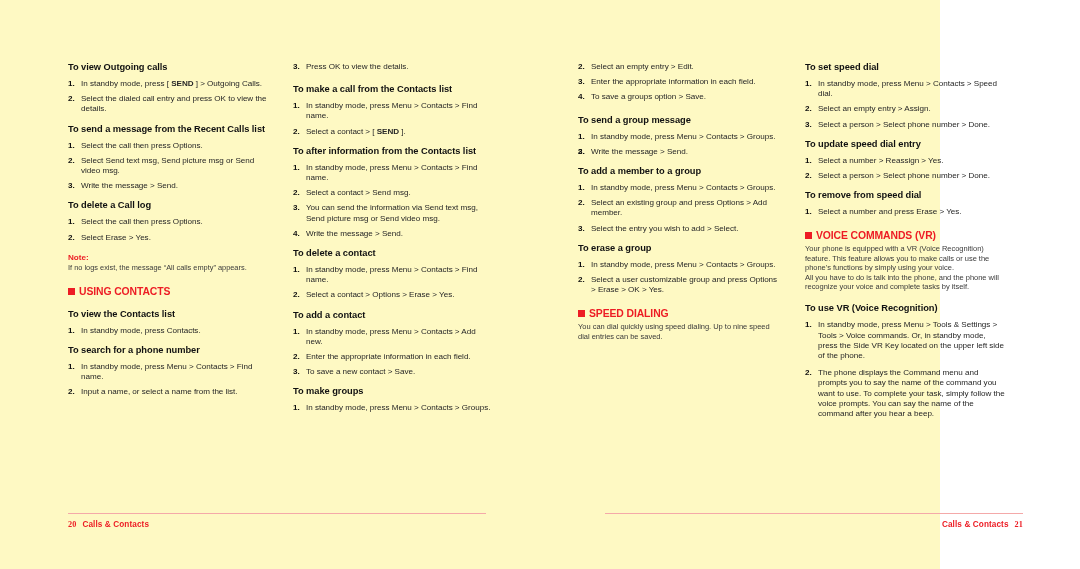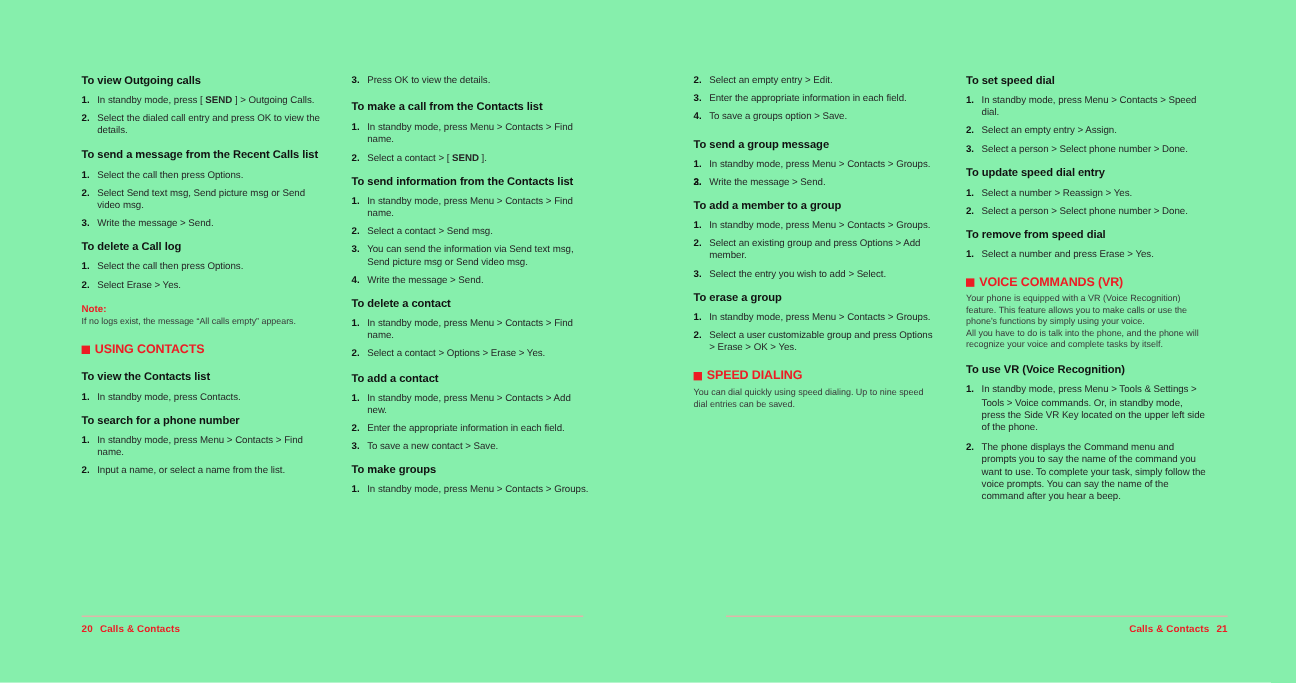--- a/index.html
+++ b/index.html
@@ -6,22 +6,22 @@
   html, body {
     margin: 0; padding: 0;
     width: 1080px; height: 569px;
     background: #ffffff;
     font-family: "Liberation Sans", sans-serif;
     color: #1a1a1a;
     overflow: hidden;
   }
   .page {
     position: relative;
-    width: 1080px; height: 569px;
-    background: #86efac;
+    width: 940px; height: 569px;
+    background: #fef9c3;
   }
   .spread {
     position: absolute;
     left: 0; top: 0;
     width: 1080px; height: 569px;
   }
   .col {
     position: absolute;
     top: 62px;
     width: 200px;
@@ -127,21 +127,21 @@
     position: absolute;
     top: 7px;
     font-size: 8.2px;
     font-weight: bold;
     color: #ED1C24;
     letter-spacing: 0.1px;
     white-space: nowrap;
   }
   .footer-left .foot-text  { left: 0; }
   .footer-right .foot-text { right: 0; }
-  .pgnum { font-weight: bold; }
+  .pgnum { font-weight: bold; font-family: Liberation Serif, serif; }
   .foot-gap-l { display: inline-block; width: 6px; }
   .foot-gap-r { display: inline-block; width: 6px; }
 </style>
 </head>
 <body>
 
 <div class="page">
   <div class="spread">
 
     <div class="col col-1">
@@ -221,21 +221,21 @@
         <div class="subhead">To make a call from the Contacts list</div>
         <div class="step">
           <span class="num">1.</span><span>In standby mode, press Menu &gt; Contacts &gt; Find name.</span>
         </div>
         <div class="step">
           <span class="num">2.</span><span>Select a contact &gt; [ </span><span class="kbd">SEND</span><span> ].</span>
         </div>
       </div>
 
       <div class="block">
-        <div class="subhead">To send information from the Contacts list</div>
+        <div class="subhead">To after information from the Contacts list</div>
         <div class="step">
           <span class="num">1.</span><span>In standby mode, press Menu &gt; Contacts &gt; Find name.</span>
         </div>
         <div class="step">
           <span class="num">2.</span><span>Select a contact &gt; Send msg.</span>
         </div>
         <div class="step">
           <span class="num">3.</span><span>You can send the information via Send text msg, Send picture msg or Send video msg.</span>
         </div>
         <div class="step">

